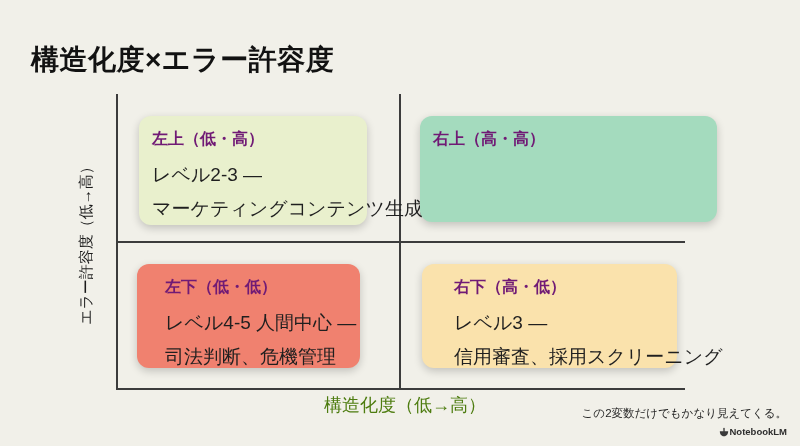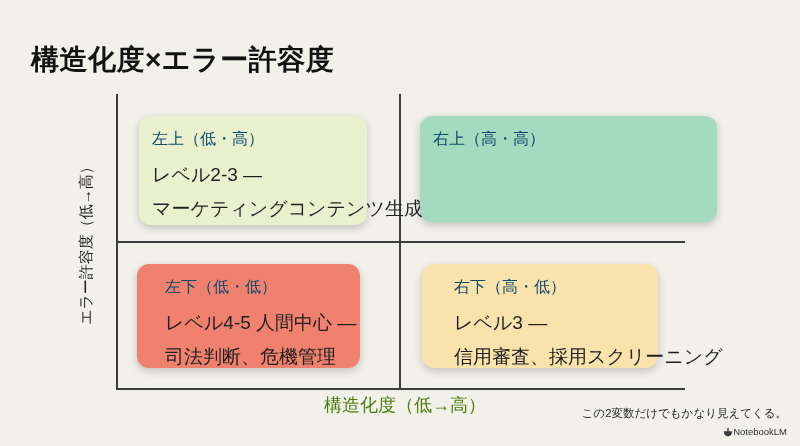--- a/index.html
+++ b/index.html
@@ -55,26 +55,26 @@
   .card {
     position: absolute;
     border-radius: 12px;
     box-shadow: 0 3px 8px rgba(0,0,0,0.20);
     padding: 13px 14px 0 13px;
     box-sizing: border-box;
   }
   .card-top-left     { left: 139px; top: 116px; width: 228px; height: 109px; }
   .card-top-right    { left: 420px; top: 116px; width: 297px; height: 106px; }
   .card-bottom-left  { left: 137px; top: 264px; width: 223px; height: 104px; padding-left: 28px; }
-  .card-bottom-right { left: 422px; top: 264px; width: 236px; height: 104px; padding-left: 32px; }
+  .card-bottom-right { left: 422px; top: 264px; width: 255px; height: 104px; padding-left: 32px; }
   .card-title {
     margin: 0 0 8px 0;
     font-size: 16px;
-    font-weight: 400;
-    color: #0c4a6e;
+    font-weight: 700;
+    color: #701a75;
     white-space: nowrap;
   }
   .card-body {
     margin: 0;
     font-size: 19px;
     line-height: 1.8;
     color: #1F1F1F;
   }
   .card-body span { display: block; white-space: nowrap; }
   .footer-caption {
@@ -87,21 +87,21 @@
     white-space: nowrap;
   }
   .brand-row {
     position: absolute;
     right: 13px;
     top: 426px;
     display: flex;
     align-items: flex-end;
     gap: 0;
     font-size: 9.5px;
-    font-weight: 400;
+    font-weight: 700;
     color: #2E2E2E;
   }
   .brand-logo { width: 10px; height: 10px; display: inline-block; }
   .brand-logo svg { width: 100%; height: 100%; fill: #3A3A3A; }
 </style>
 </head>
 <body>
 
 <div class="stage" style="background-color: rgb(241, 240, 233);">
 

